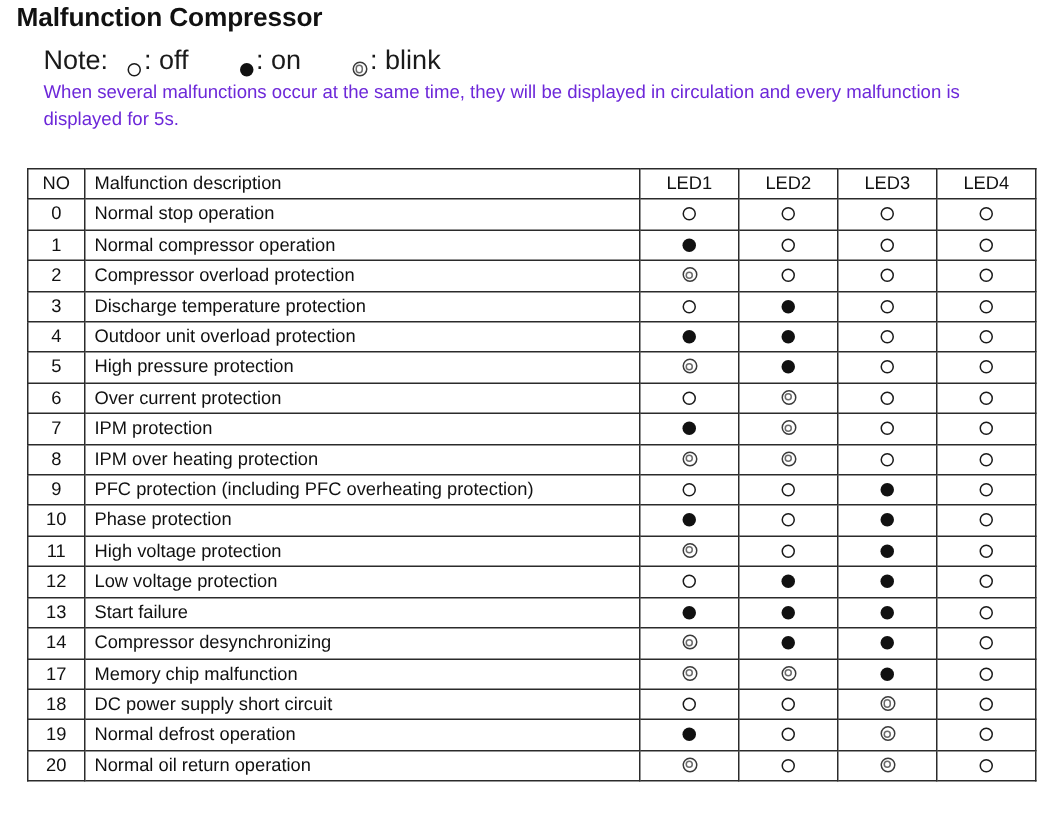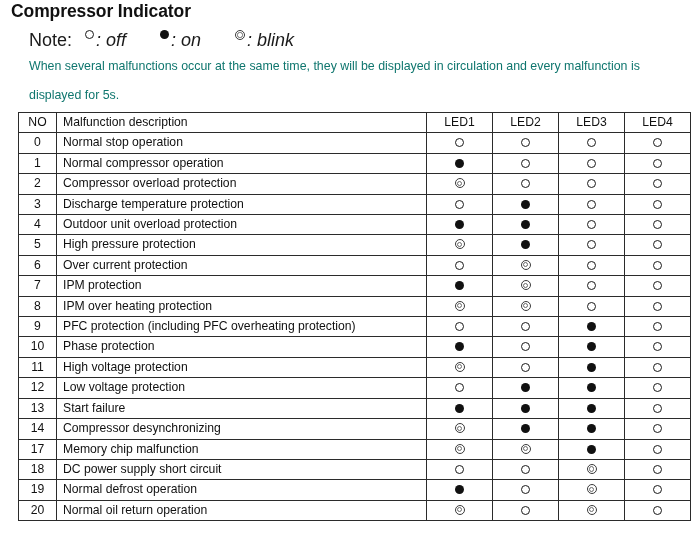--- a/index.html
+++ b/index.html
@@ -40,35 +40,34 @@
     white-space: nowrap;
     display: flex;
     align-items: center;
   }
   .note-label {
     display: inline-block;
     width: 56px;
   }
   .legend-item {
     display: inline-flex;
-    align-items: flex-start;
+    align-items: flex-end;
     margin-right: 34px;
-    font-style: italic;
   }
   .legend-item:last-child { margin-right: 13px; }
   .legend-text { margin-left: 2px; }
 
   .intro-text {
     position: absolute;
     left: 29px;
     top: 52px;
     width: 654px;
     font-size: 12.4px;
-    line-height: 29px;
-    color: #0f766e;
+    line-height: 18px;
+    color: #6d28d9;
   }
 
   
   .sym {
     display: inline-block;
     box-sizing: border-box;
     vertical-align: middle;
     position: relative;
   }
   .sym-off {
@@ -141,21 +140,21 @@
   }
   table.led-table td.cell-led .sym {
     vertical-align: -1px;
   }
 </style>
 </head>
 <body>
 
 <div class="page">
 
-  <div class="page-title">Compressor Indicator</div>
+  <div class="page-title">Malfunction Compressor</div>
 
   <div class="note-line">
     <span class="note-label">Note:</span>
     <span class="legend-item">
       <span class="sym sym-off"></span>
       <span class="legend-text">: off</span>
     </span>
     <span class="legend-item">
       <span class="sym sym-on"></span>
       <span class="legend-text">: on</span>

